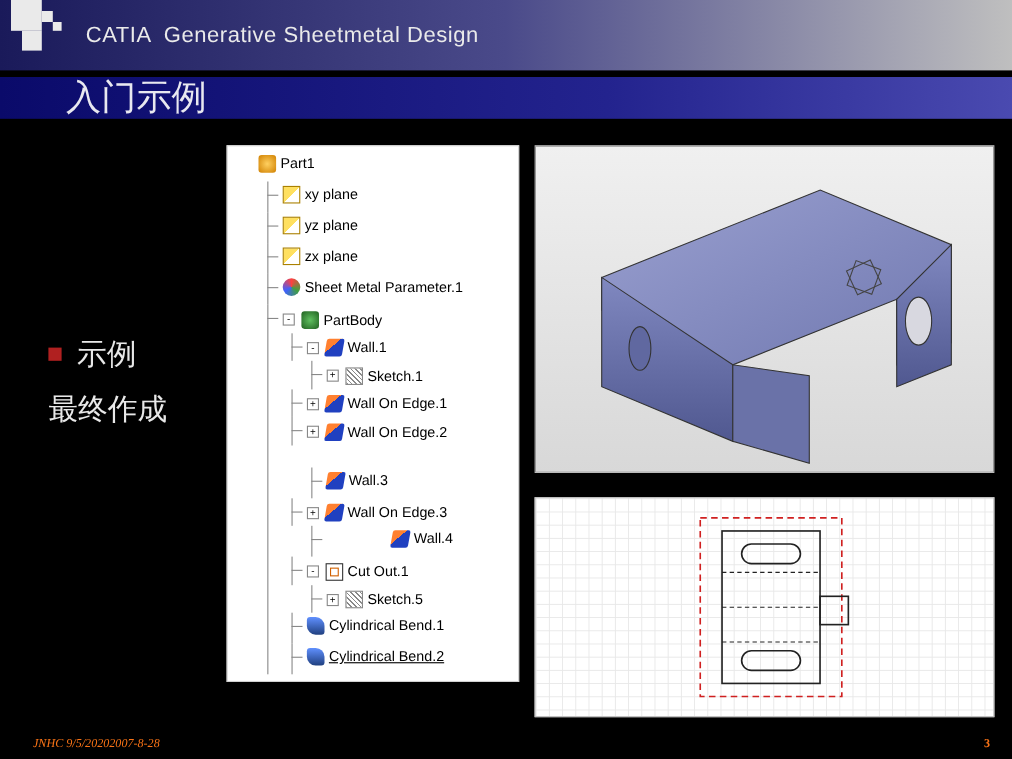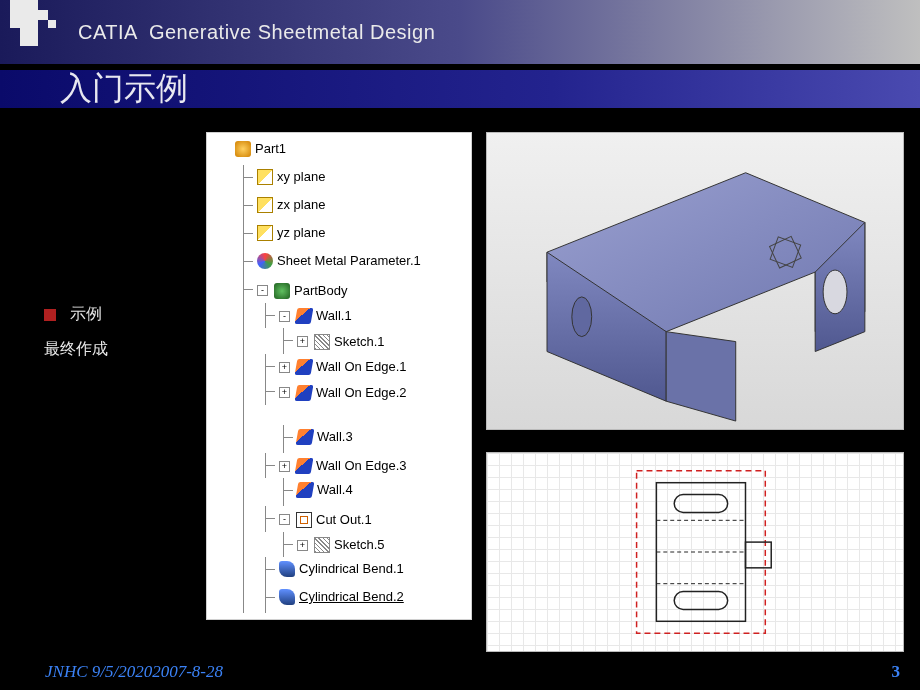--- a/index.html
+++ b/index.html
@@ -52,21 +52,21 @@
   .body-row {
     display: flex;
     position: absolute;
     top: 124px; left: 0; right: 0;
     height: 524px;
   }
   .left-col {
     width: 196px;
     padding: 180px 0 0 44px;
     color: #e8e8e8;
-    font-size: 16px;
+    font-size: 27px;
     font-family: "SimSun", serif;
   }
   .bullet-row { display: flex; align-items: center; margin-bottom: 14px; }
   .bullet {
     width: 12px; height: 12px;
     background: #b02020;
     margin-right: 14px;
     flex-shrink: 0;
   }
   .tree-panel {
@@ -154,23 +154,23 @@
     background: #fff;
     border: 1px solid #bbb;
     background-image:
       linear-gradient(#e8e8e8 1px, transparent 1px),
       linear-gradient(90deg, #e8e8e8 1px, transparent 1px);
     background-size: 12px 12px;
   }
   .flat-svg { width: 100%; height: 100%; }
   .footer {
     position: absolute;
-    bottom: 8px; left: 45px; right: 20px;
-    color: #3b82f6;
-    font-size: 17px;
+    bottom: 8px; left: 30px; right: 20px;
+    color: #f97316;
+    font-size: 11px;
     display: flex;
     justify-content: space-between;
     font-family: "Times New Roman", serif;
     font-style: italic;
   }
   .page-num { font-weight: bold; font-style: normal; }
 </style>
 </head>
 <body>
 
@@ -206,25 +206,25 @@
       <li><span class="node">
           <span class="ico ico-part"></span>
           <span>Part1</span>
         </span><ul>
           <li><span class="node">
               <span class="ico ico-plane"></span>
               <span>xy plane</span>
             </span></li>
           <li><span class="node">
               <span class="ico ico-plane"></span>
+              <span>yz plane</span>
+            </span></li>
+          <li><span class="node">
+              <span class="ico ico-plane"></span>
               <span>zx plane</span>
-            </span></li>
-          <li><span class="node">
-              <span class="ico ico-plane"></span>
-              <span>yz plane</span>
             </span></li>
           <li><span class="node">
               <span class="ico ico-param"></span>
               <span>Sheet Metal Parameter.1</span>
             </span></li>
           <li><span class="node">
               <span class="expander">-</span>
               <span class="ico ico-body"></span>
               <span>PartBody</span>
             </span><ul>
@@ -250,21 +250,21 @@
                 </span></li>
               <li style="margin-left: 18px; margin-top: 20px;"><span class="node">
                   <span class="ico ico-wall"></span>
                   <span class="">Wall.3</span>
                 </span></li>
               <li><span class="node">
                   <span class="expander">+</span>
                   <span class="ico ico-wall"></span>
                   <span class="">Wall On Edge.3</span>
                 </span></li>
-              <li style="margin-left: 18px;"><span class="node">
+              <li style="margin-left: 18px; text-align: center;"><span class="node">
                   <span class="ico ico-wall"></span>
                   <span class="">Wall.4</span>
                 </span></li>
               <li><span class="node">
                   <span class="expander">-</span>
                   <span class="ico ico-cut"></span>
                   <span class="">Cut Out.1</span>
                 </span></li>
               <li style="margin-left: 18px;"><span class="node">
                   <span class="expander">+</span>

